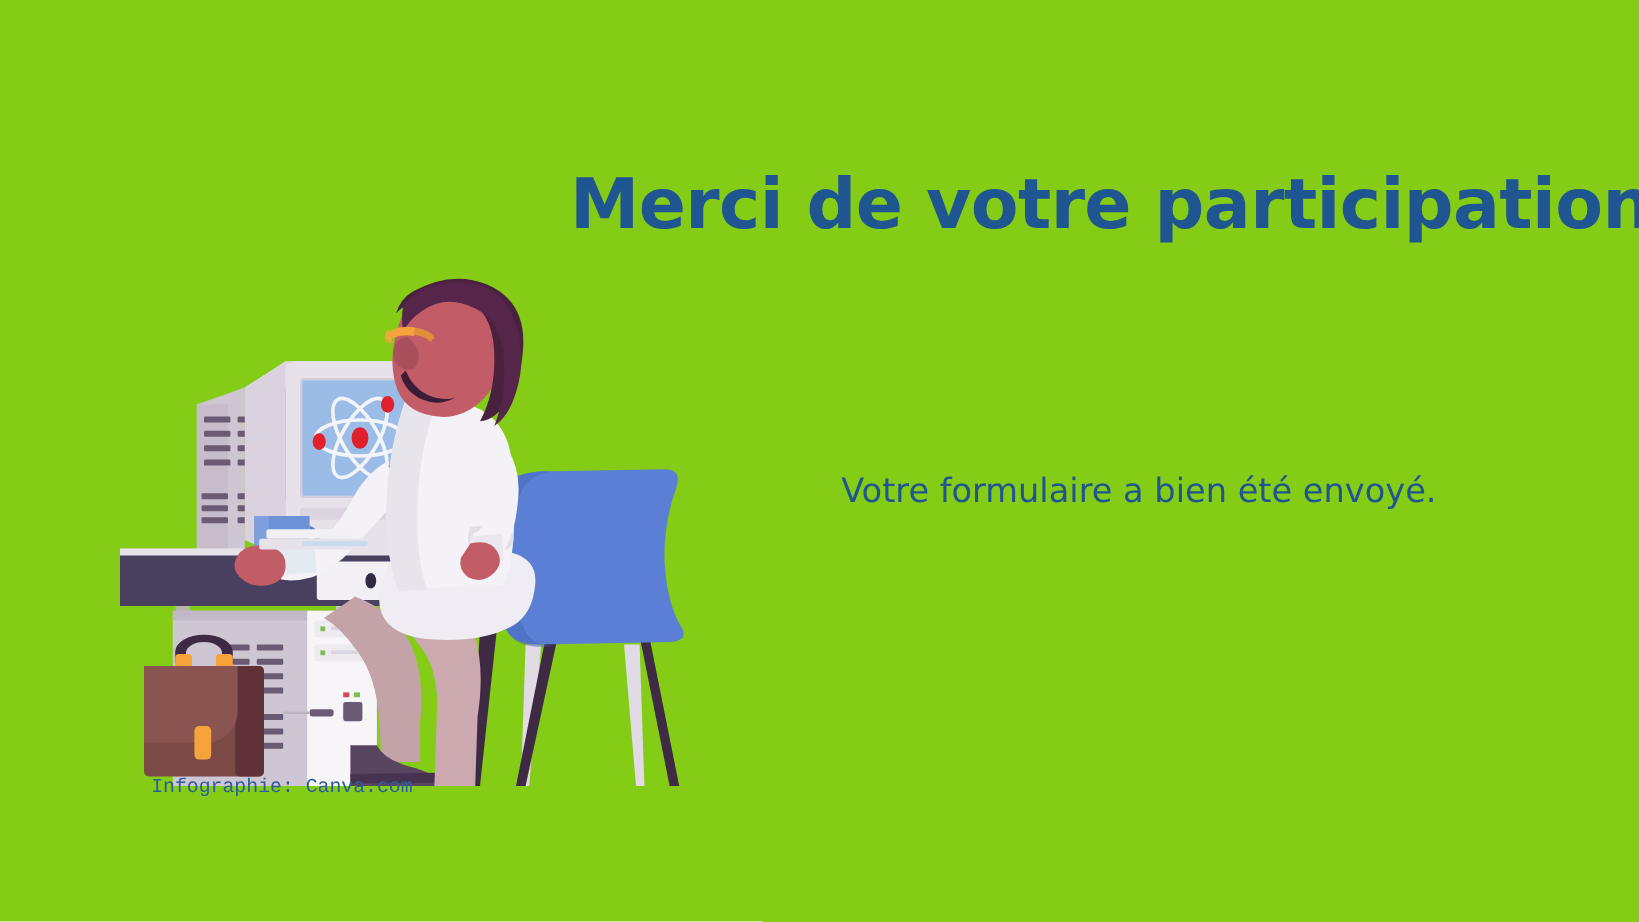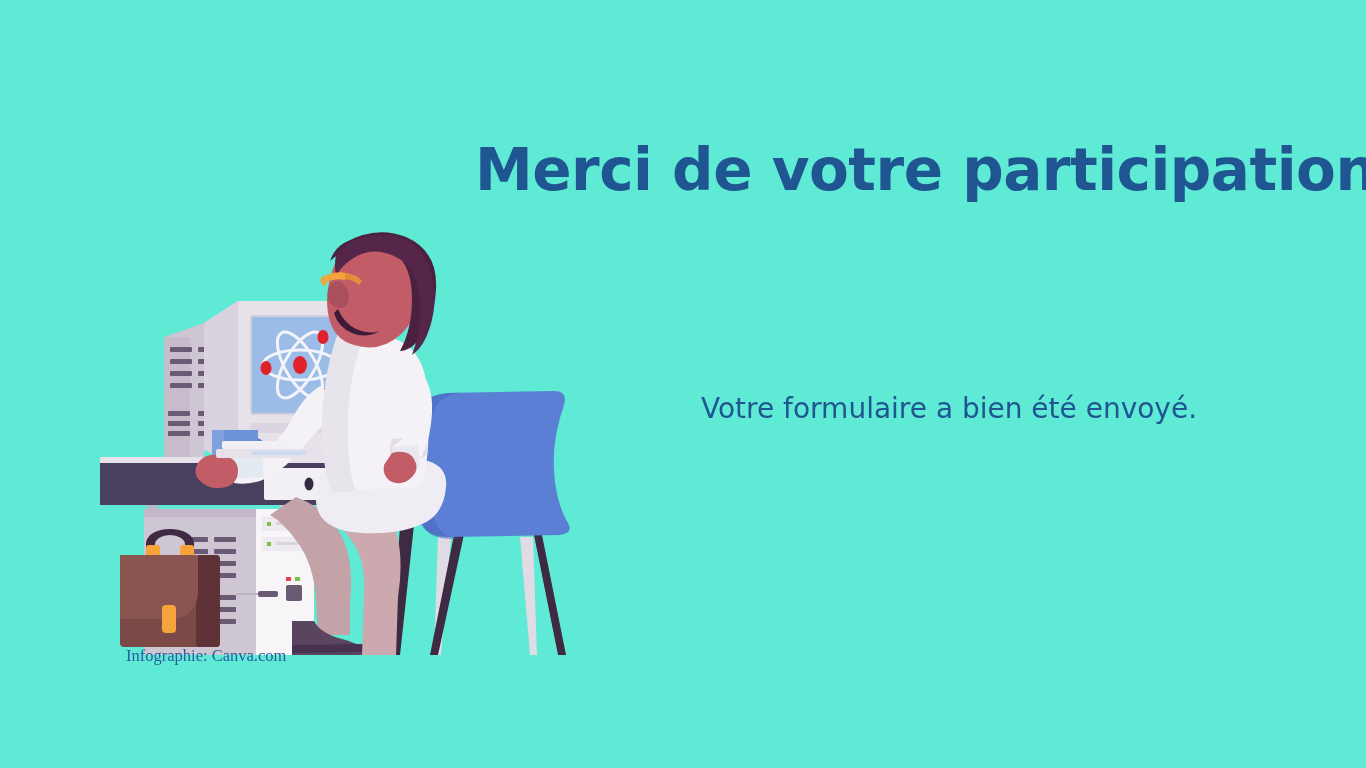--- a/index.html
+++ b/index.html
@@ -13,21 +13,21 @@
     height: 768px;
     overflow: hidden;
     font-family: "Liberation Sans", sans-serif;
     position: relative;
   }
   #slide {
     position: absolute;
     left: 0; top: 0;
     width: 1366px;
     height: 768px;
-    background: #5eead4;
+    background: #84cc16;
   }
 
   
   #title {
     position: absolute;
     left: 475px;
     top: 140px;
     width: 840px;
     color: #1F5591;
     font-family: "DejaVu Sans", sans-serif;
@@ -51,21 +51,21 @@
     white-space: nowrap;
     margin-left: 14px;
   }
 
   
   #caption {
     position: absolute;
     left: 126px;
     top: 646px;
     color: #2A5D9E;
-    font-family: Liberation Serif, serif;
+    font-family: Liberation Mono, monospace;
     font-size: 16.5px;
     white-space: nowrap;
   }
 
   
   #illustration {
     position: absolute;
     left: 100px;
     top: 225px;
     width: 560px;

